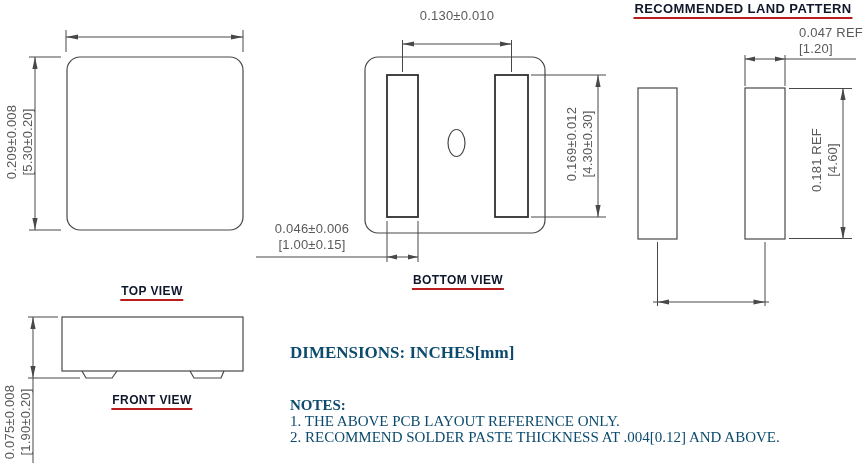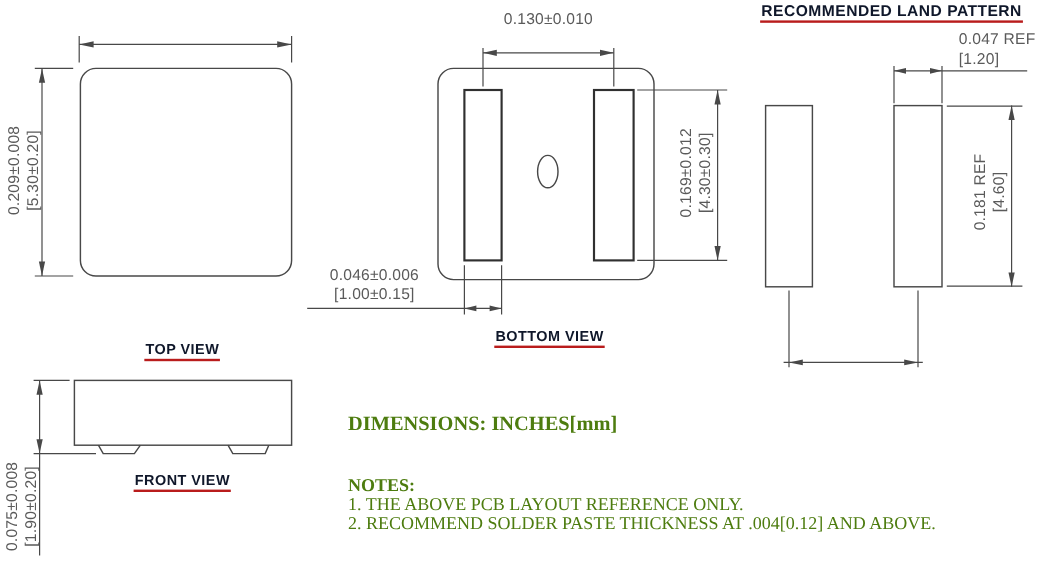--- a/index.html
+++ b/index.html
@@ -13,21 +13,21 @@
     letter-spacing:.2px;white-space:nowrap;text-align:center;
   }
   .dim.left{text-align:left;}
   .dim.rot{transform:translate(-50%,-50%) rotate(-90deg);text-align:center;}
   .viewlabel{
     position:absolute;transform:translateX(-50%);
     font-weight:bold;font-size:12px;color:#0f172a;letter-spacing:.4px;
     border-bottom:2px solid #b91c1c;padding:0 1px 1px 1px;white-space:nowrap;
   }
   .viewlabel.big{font-size:13px;}
-  .serif{position:absolute;font-family:"Liberation Serif",serif;color:#4d7c0f;white-space:nowrap;}
+  .serif{position:absolute;font-family:"Liberation Serif",serif;color:#0c4a6e;white-space:nowrap;}
   .serif.h1{font-size:17px;font-weight:bold;}
   .serif.h2{font-size:15px;font-weight:bold;}
   .serif.note{font-size:15px;text-align:right;}
 </style>
 </head>
 <body>
 
 <div id="stage">
 
   <svg width="865" height="469" viewBox="0 0 865 469">

